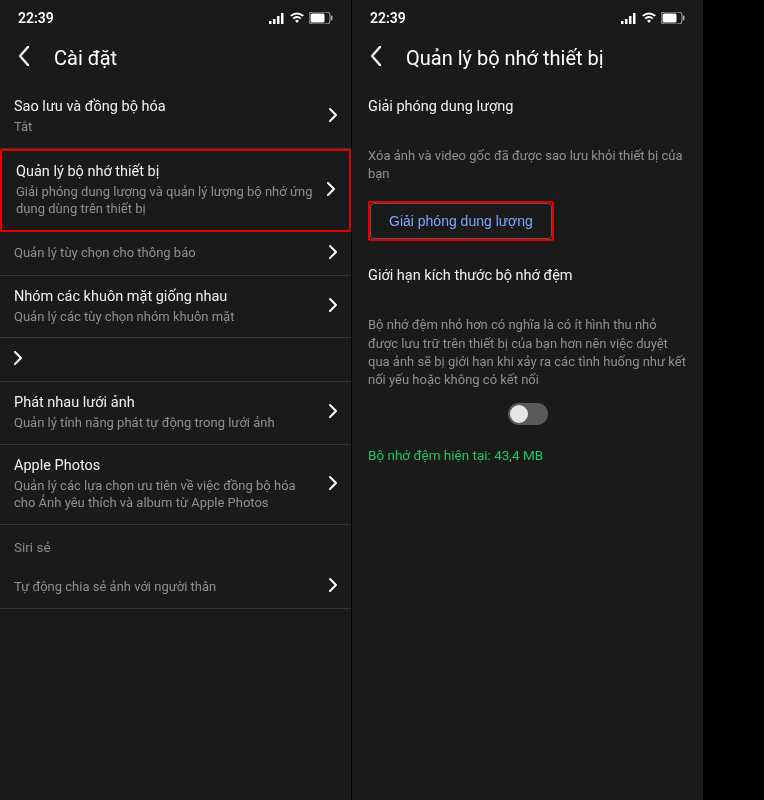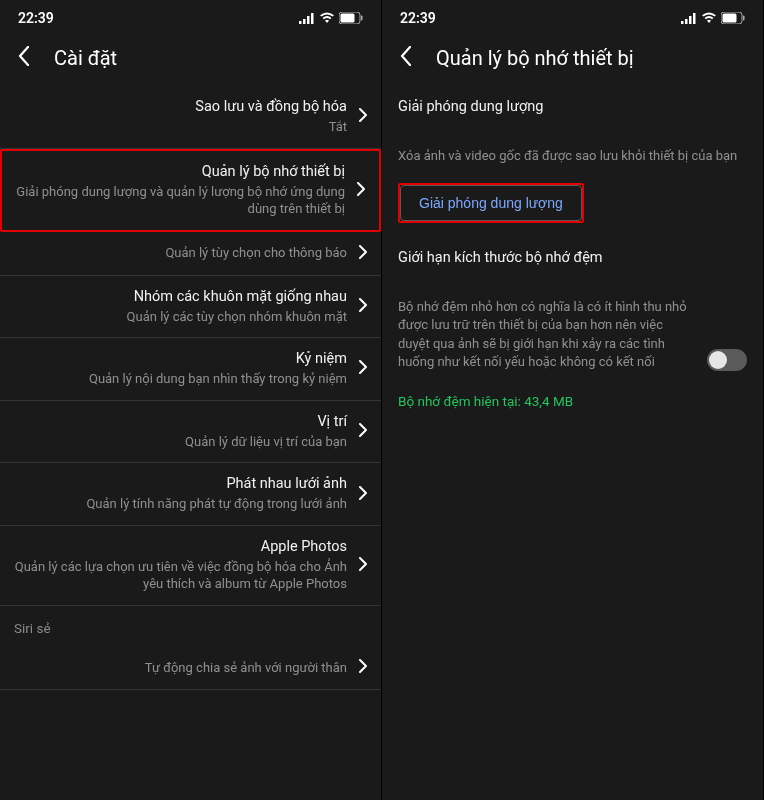--- a/index.html
+++ b/index.html
@@ -5,21 +5,21 @@
   * { box-sizing: border-box; margin: 0; padding: 0; }
   body {
     background: #000;
     font-family: -apple-system, BlinkMacSystemFont, "Segoe UI", Roboto, sans-serif;
     display: flex;
     width: 764px;
     height: 800px;
     overflow: hidden;
   }
   .phone {
-    width: 382px;
+    width: 352px;
     height: 800px;
     background: #1a1a1a;
     color: #e6e6e6;
     display: flex;
     flex-direction: column;
     position: relative;
     border-right: 1px solid #000;
   }
   .status-bar {
     height: 36px;
@@ -66,21 +66,21 @@
   }
   .list-item {
     padding: 12px 14px;
     border-bottom: 1px solid #353535;
     display: flex;
     align-items: center;
     justify-content: space-between;
     gap: 12px;
     cursor: pointer;
   }
-  .list-text { flex: 1; text-align: right; }
+  .list-text { flex: 1; }
   .list-title {
     font-size: 14.5px;
     color: #f2f2f2;
     margin-bottom: 3px;
   }
   .list-sub {
     font-size: 13px;
     color: #909090;
     line-height: 1.35;
   }
@@ -144,23 +144,24 @@
     color: #7da8ff;
     background: #1a1a1a;
     padding: 9px 18px;
     font-size: 14px;
     border-radius: 4px;
     cursor: pointer;
   }
   .limit-row {
     padding: 12px 16px;
     display: flex;
-    align-items: flex-end;
+    align-items: center;
     justify-content: space-between;
     gap: 14px;
+    flex-direction: column;
   }
   .limit-text { flex: 1; }
   .cache-row {
     padding: 10px 16px;
     font-size: 13.5px;
     color: #22c55e;
   }
 </style>
 </head>
 <body>
@@ -237,38 +238,25 @@
         <div class="list-title">Nhóm các khuôn mặt giống nhau</div>
         <div class="list-sub">Quản lý các tùy chọn nhóm khuôn mặt</div>
       </div>
       <span class="chevron"><svg width="8" height="14" viewBox="0 0 8 14">
             <path d="M1 1 L7 7 L1 13" stroke="#fff" stroke-width="2" fill="none" stroke-linecap="round" stroke-linejoin="round"></path>
           </svg></span>
     </div>
 
 
     <div class="list-item">
-      <div class="list-text">
-        <div class="list-title">Kỷ niệm</div>
-        <div class="list-sub">Quản lý nội dung bạn nhìn thấy trong kỷ niệm</div>
-      </div>
-      <span class="chevron"><svg width="8" height="14" viewBox="0 0 8 14">
-            <path d="M1 1 L7 7 L1 13" stroke="#fff" stroke-width="2" fill="none" stroke-linecap="round" stroke-linejoin="round"></path>
-          </svg></span>
-    </div>
-
-    <div class="list-item">
-      <div class="list-text">
-        <div class="list-title">Vị trí</div>
-        <div class="list-sub">Quản lý dữ liệu vị trí của bạn</div>
-      </div>
-      <span class="chevron"><svg width="8" height="14" viewBox="0 0 8 14">
-            <path d="M1 1 L7 7 L1 13" stroke="#fff" stroke-width="2" fill="none" stroke-linecap="round" stroke-linejoin="round"></path>
-          </svg></span>
-    </div>
+      <span class="chevron"><svg width="8" height="14" viewBox="0 0 8 14">
+            <path d="M1 1 L7 7 L1 13" stroke="#fff" stroke-width="2" fill="none" stroke-linecap="round" stroke-linejoin="round"></path>
+          </svg></span>
+    </div>
+
 
     <div class="list-item">
       <div class="list-text">
         <div class="list-title">Phát nhau lưới ảnh</div>
         <div class="list-sub">Quản lý tính năng phát tự động trong lưới ảnh</div>
       </div>
       <span class="chevron"><svg width="8" height="14" viewBox="0 0 8 14">
             <path d="M1 1 L7 7 L1 13" stroke="#fff" stroke-width="2" fill="none" stroke-linecap="round" stroke-linejoin="round"></path>
           </svg></span>
     </div>

